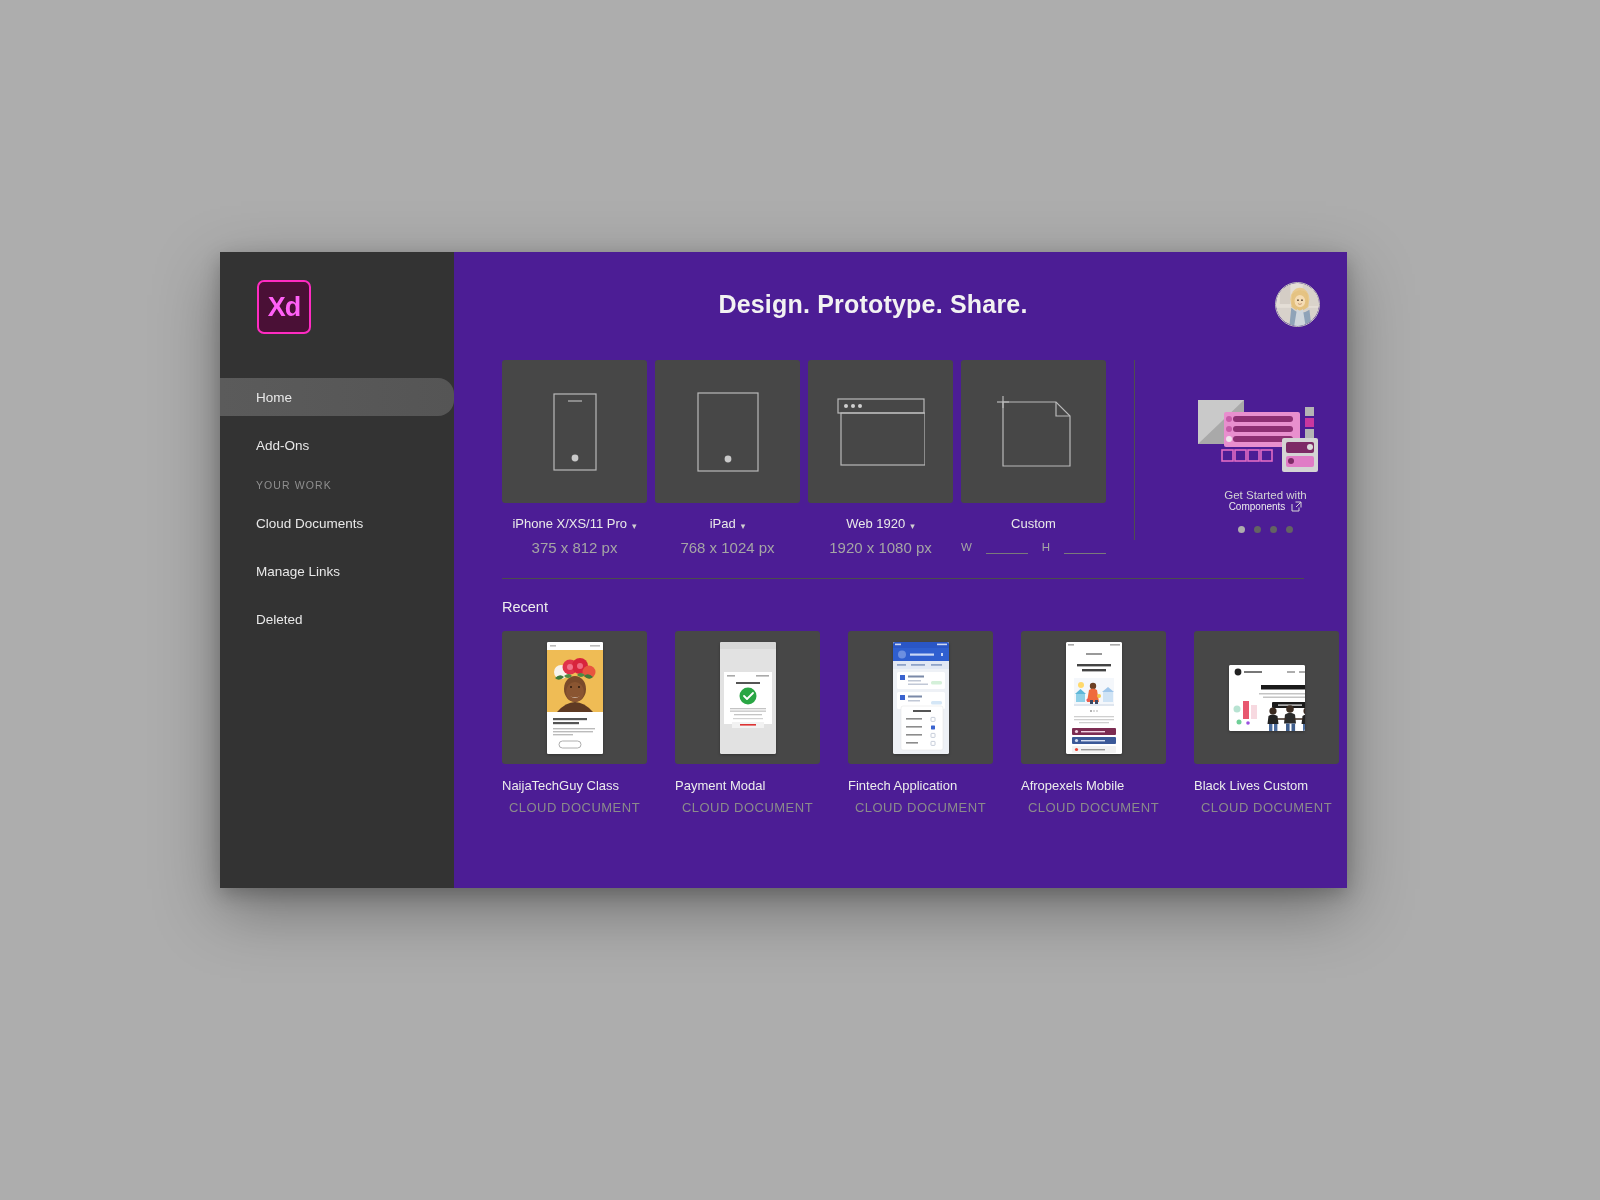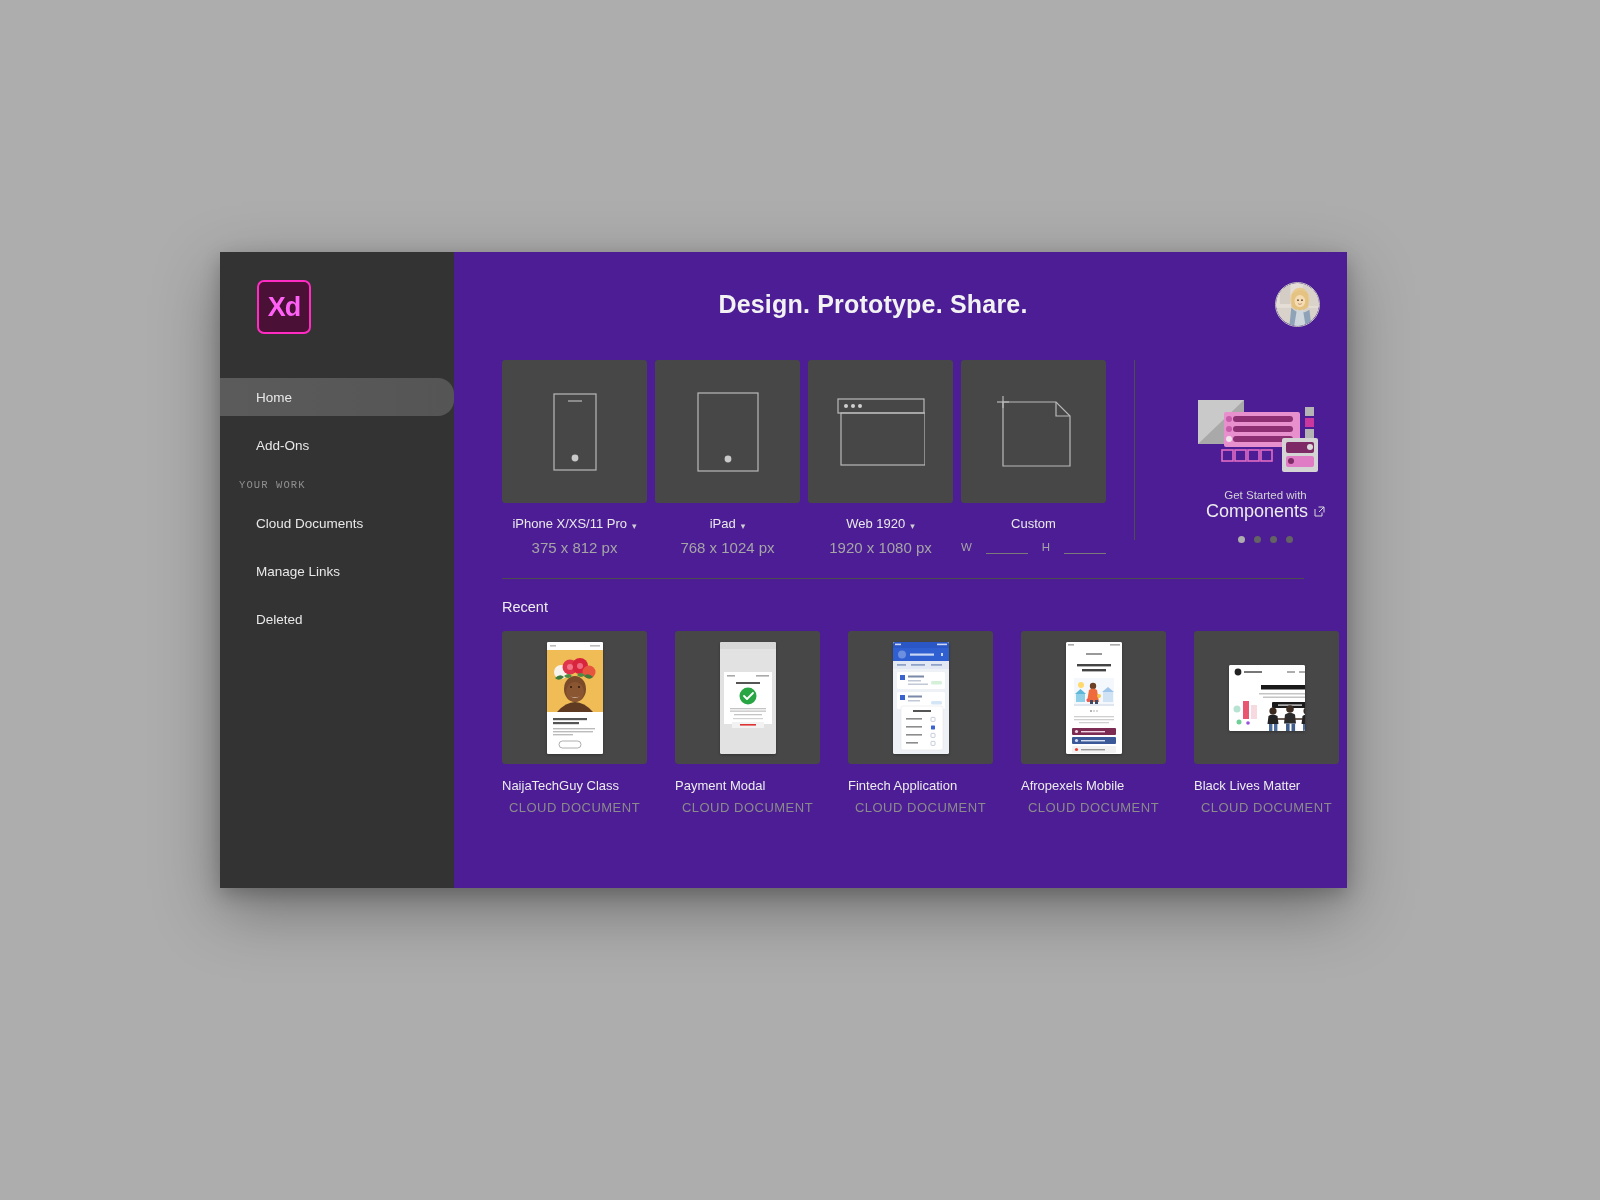--- a/index.html
+++ b/index.html
@@ -46,23 +46,23 @@
     height:38px; display:flex; align-items:center;
     padding-left:36px; color:#e8e8e8; font-size:13.5px;
     cursor:pointer; margin-bottom:10px;
   }
   .nav-item.active {
     background:linear-gradient(to right,#5b5b5b,#555555);
     border-radius:0 16px 16px 0;
     width:234px;
   }
   .nav-section {
-    padding-left:19px; color:#8f8f8f; font-size:10.5px;
+    padding-left:36px; color:#8f8f8f; font-size:10.5px;
     letter-spacing:1.1px; height:22px;
-    display:flex; align-items:center; margin-top:4px; margin-bottom:8px;font-family:Liberation Mono, monospace;
+    display:flex; align-items:center; margin-top:4px; margin-bottom:8px;
   }
 
   
   .main { flex:1; position:relative; background:#4c1d95; }
   .header { height:108px; position:relative; }
   .title {
     position:absolute; left:0; right:0; top:38px;
     text-align:center; color:#f2f2f2;
     font-size:25px; font-weight:bold; letter-spacing:.2px;
     padding-right:60px;
@@ -114,21 +114,21 @@
   .promo {
     margin-left:20px; padding-left:44px;
     border-left:1px solid #4e4e4e;
     height:180px; width:218px;
     display:flex; flex-direction:column; align-items:center;
     cursor:pointer; position:relative;
   }
   .promo-art { width:140px; height:95px; position:relative; margin-top:28px; }
   .promo-cap1 { color:#d3d3d3; font-size:11.5px; margin-top:6px; text-align:center; }
   .promo-cap2 {
-    color:#ececec; font-size:18px; text-align:center;
+    color:#ececec; font-size:10px; text-align:center;
     display:flex; align-items:center; gap:6px; justify-content:center;
   }
   .dots { display:flex; gap:9px; margin-top:14px; }
   .dot { width:7px; height:7px; border-radius:50%; background:#636363; cursor:pointer; }
   .dot.on { background:#adadad; }
 
   
   .divider {
     margin:22px 48px 0 48px; height:1px;
     background:#4c4c4c;
@@ -566,19 +566,19 @@
                 <path d="M73.5 51 q4.5 -3 9 0 l1 8 h-11 z" fill="#222"></path>
                 <rect x="74" y="59" width="3.4" height="9" fill="#4a6b9c"></rect>
                 <rect x="79" y="59" width="3.4" height="9" fill="#4a6b9c"></rect>
               </g>
 
               <line x1="48" y1="54" x2="57" y2="54" stroke="#3a2a20" stroke-width="1.6"></line>
               <line x1="65" y1="54" x2="74" y2="54" stroke="#3a2a20" stroke-width="1.6"></line>
             </svg>
           </div>
         </div>
-        <div class="recent-name">Black Lives Matter</div>
+        <div class="recent-name">Black Lives Custom</div>
         <div class="recent-sub">CLOUD DOCUMENT</div>
       </div>
 
     </div>
   </div>
 </div>
 
 </body></html>

